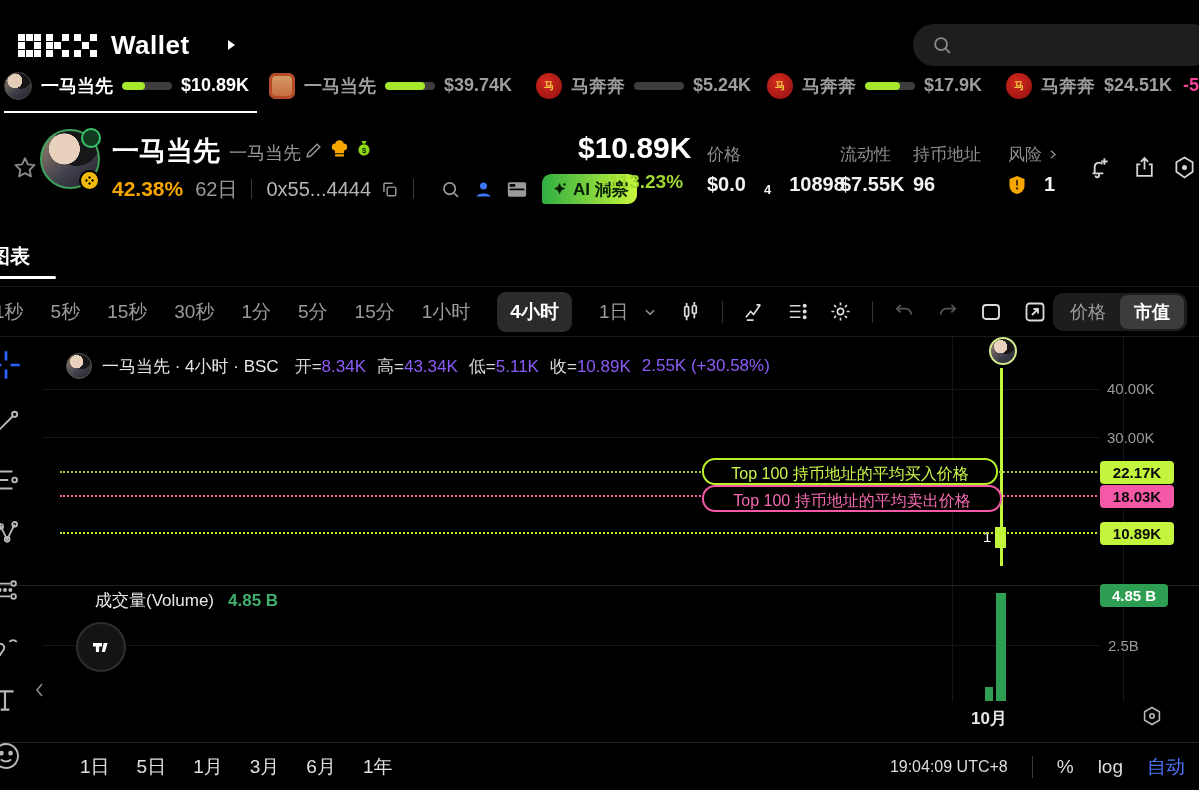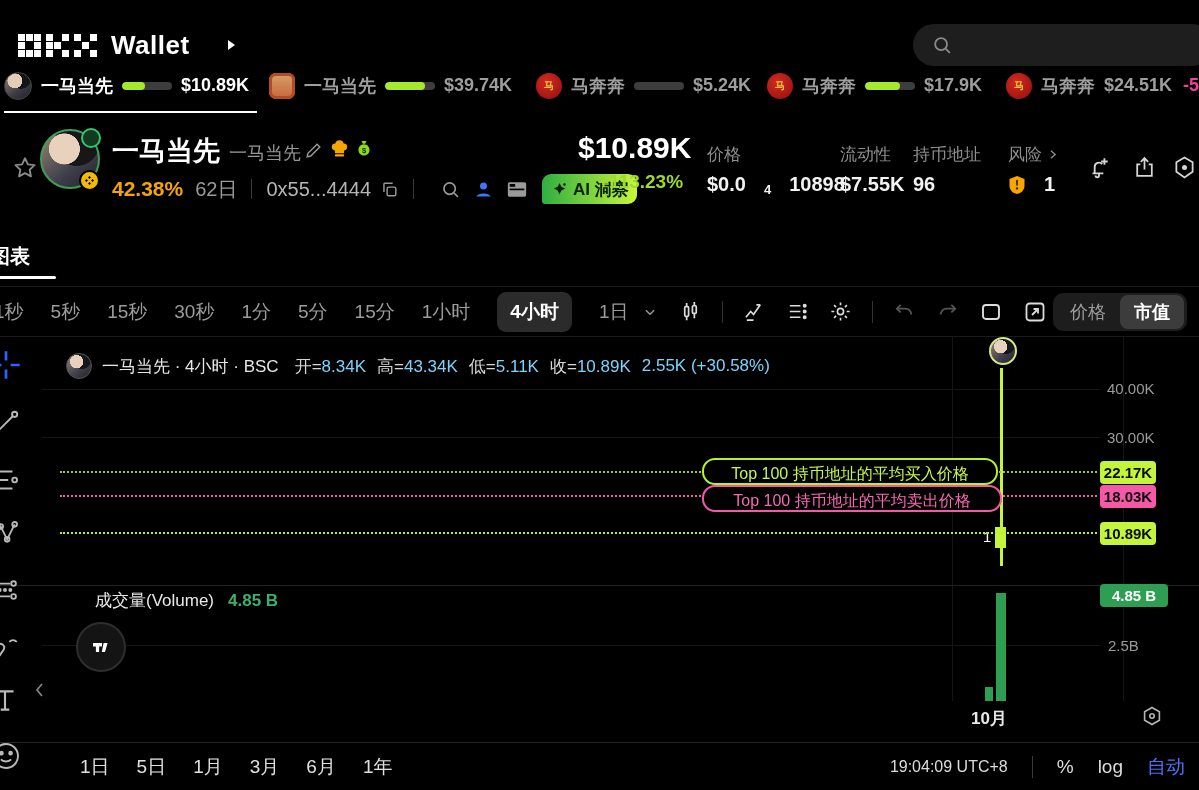--- a/index.html
+++ b/index.html
@@ -97,33 +97,33 @@
   .chart{position:absolute;top:337px;left:0;width:1199px;height:405px;}
   .gridv{position:absolute;top:0;width:1px;height:364px;background:#151515;}
   .gridh{position:absolute;left:42px;right:99px;height:1px;background:#151515;}
   .panesep{position:absolute;left:0;top:248px;width:1199px;height:1px;background:#222;}
   .legend{position:absolute;left:66px;top:16px;display:flex;align-items:center;gap:10px;font-size:17px;}
   .lava{width:24px;height:24px;border-radius:50%;background:radial-gradient(circle at 40% 32%,#e8d2bd 0 30%,transparent 31%),
     radial-gradient(circle at 62% 22%,#17171a 0 40%,transparent 41%),linear-gradient(140deg,#9b8671,#40404c 60%,#22222c);
     border:1px solid #555;}
   .ltitle{color:#e6e6e6;}
   .lk{color:#d6d6d6;}
-  .lv{color:#7dd3fc;}
+  .lv{color:#8b5cf6;}
   .ohlc{display:flex;align-items:center;gap:11px;margin-left:6px;}
   .ohlc .pair{white-space:nowrap;}
   .dotline{position:absolute;left:60px;width:1037px;height:0;border-top:2px dotted;}
   .dl-buy{top:134px;border-color:#9ccf2e;}
   .dl-sell{top:158px;border-color:#f558a7;}
   .dl-last{top:195px;border-color:#b8f127;}
   .annbox{position:absolute;height:27px;line-height:27px;text-align:center;font-size:16px;background:#000;
     border-radius:13px;box-sizing:border-box;cursor:pointer;white-space:nowrap;padding:0 16px;}
   .ann-buy{left:702px;top:121px;width:296px;border:2px solid #b8f127;color:#c9f64a;}
   .ann-sell{left:702px;top:148px;width:300px;border:2px solid #f558a7;color:#f56ab1;}
   .ytick{position:absolute;left:1107px;font-size:15px;color:#9a9a9a;}
-  .ptag{position:absolute;left:1100px;width:56px;height:23px;border-radius:4px;color:#0a0a0a;
+  .ptag{position:absolute;left:1100px;width:74px;height:23px;border-radius:4px;color:#0a0a0a;
     font-size:15px;font-weight:bold;display:flex;align-items:center;justify-content:center;}
   .ptag.lime{background:#c3f53c;}
   .ptag.pink{background:#f558a7;}
   .candle-wick{position:absolute;left:1000px;top:31px;width:3px;height:198px;background:#c3f53c;}
   .candle-body{position:absolute;left:995px;top:190px;width:11px;height:21px;background:#c3f53c;}
   .cmarker{position:absolute;left:989px;top:0;width:24px;height:24px;border-radius:50%;border:2px solid #cfe98a;
     background:radial-gradient(circle at 40% 32%,#e8d2bd 0 30%,transparent 31%),
     radial-gradient(circle at 62% 22%,#17171a 0 40%,transparent 41%),linear-gradient(140deg,#9b8671,#40404c 60%,#22222c);}
   .onemark{position:absolute;left:983px;top:191px;color:#fff;font-size:15px;}
   .vol-legend{position:absolute;left:95px;top:252px;font-size:17px;display:flex;gap:14px;align-items:center;}

